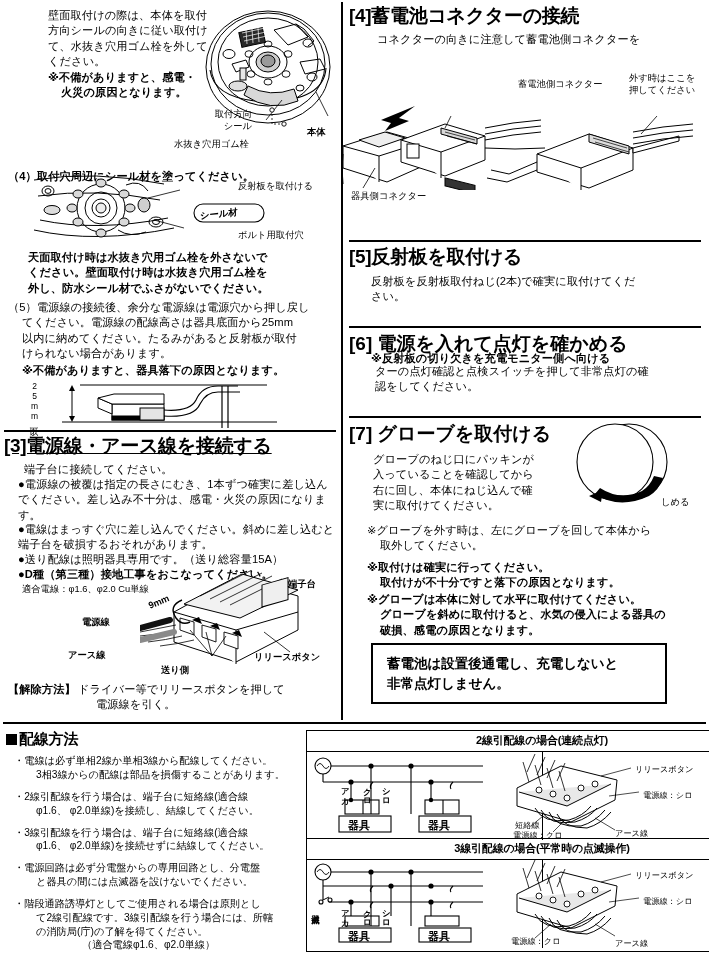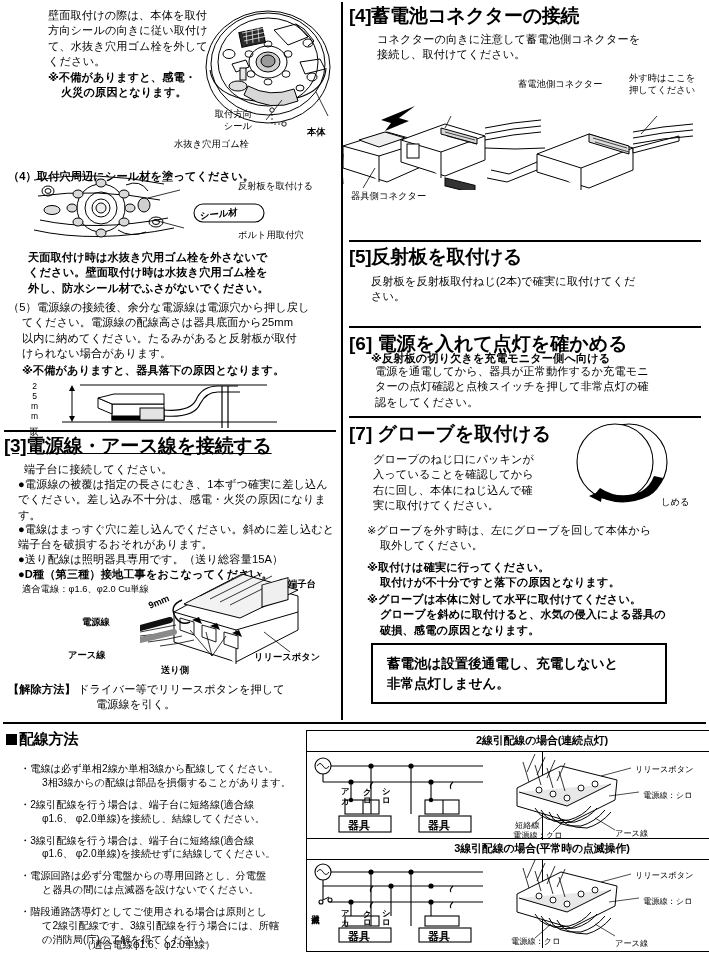--- a/index.html
+++ b/index.html
@@ -294,21 +294,20 @@
       <span class="noteline" style="padding-left:18px">電源線を引く。</span>
     </div>
 
   </div>
 
   <div id="col-right">
 
     <div class="blk heading" style="left:8px; top:6px;">[4]蓄電池コネクターの接続</div>
     <div class="blk t" style="left:36px; top:32px; width:320px;">
       <span class="noteline">コネクターの向きに注意して蓄電池側コネクターを</span>
-      <span class="noteline">接続し、取付けてください。</span>
     </div>
 
     <div class="blk small" style="left:177px; top:78px;">蓄電池側コネクター</div>
     <div class="blk small" style="left:288px; top:72px;">
       <span class="noteline">外す時はここを</span>
       <span class="noteline">押してください</span>
     </div>
 
     <div class="blk" style="left:0px; top:82px;">
       <svg width="368" height="108" viewBox="0 0 368 108">
@@ -377,21 +376,20 @@
       <span class="noteline">さい。</span>
     </div>
     <div class="blk tb" style="left:30px; top:307px;margin-top:44px;">※反射板の切り欠きを充電モニター側へ向ける</div>
 
     <div class="blk" style="left:8px; top:326px; width:352px;">
         <div class="hr"></div>
       </div>
 
     <div class="blk heading sp" style="left:8px; top:334px;">[6] 電源を入れて点灯を確かめる</div>
     <div class="blk t" style="left:34px; top:364px; width:326px;">
-      <span class="noteline">電源を通電してから、器具が正常動作するか充電モニ</span>
       <span class="noteline">ターの点灯確認と点検スイッチを押して非常点灯の確</span>
       <span class="noteline">認をしてください。</span>
     </div>
 
     <div class="blk" style="left:8px; top:416px; width:352px;">
         <div class="hr"></div>
       </div>
 
     <div class="blk heading sp" style="left:8px; top:424px;">[7] グローブを取付ける</div>
     <div class="blk t" style="left:32px; top:452px; width:210px;">
@@ -438,21 +436,21 @@
 
   <div id="bottom">
     <div class="blk" style="left:3px; top:0px; width:703px;">
         <div class="hr"></div>
       </div>
 
     <div class="blk bl-title" style="left:6px; top:8px;">
       <span class="sq"></span><span>配線方法</span>
     </div>
 
-    <div class="blk bullets" style="left:20px; top:32px; width:278px;margin-top:8px;">
+    <div class="blk bullets" style="left:14px; top:32px; width:278px;">
       <p>
         <span>・電線は必ず単相2線か単相3線から配線してください。</span>
         <span class="ind">3相3線からの配線は部品を損傷することがあります。</span>
       </p>
       <p>
         <span>・2線引配線を行う場合は、端子台に短絡線(適合線</span>
         <span class="ind">φ1.6、 φ2.0単線)を接続し、結線してください。</span>
       </p>
       <p>
         <span>・3線引配線を行う場合は、端子台に短絡線(適合線</span>

